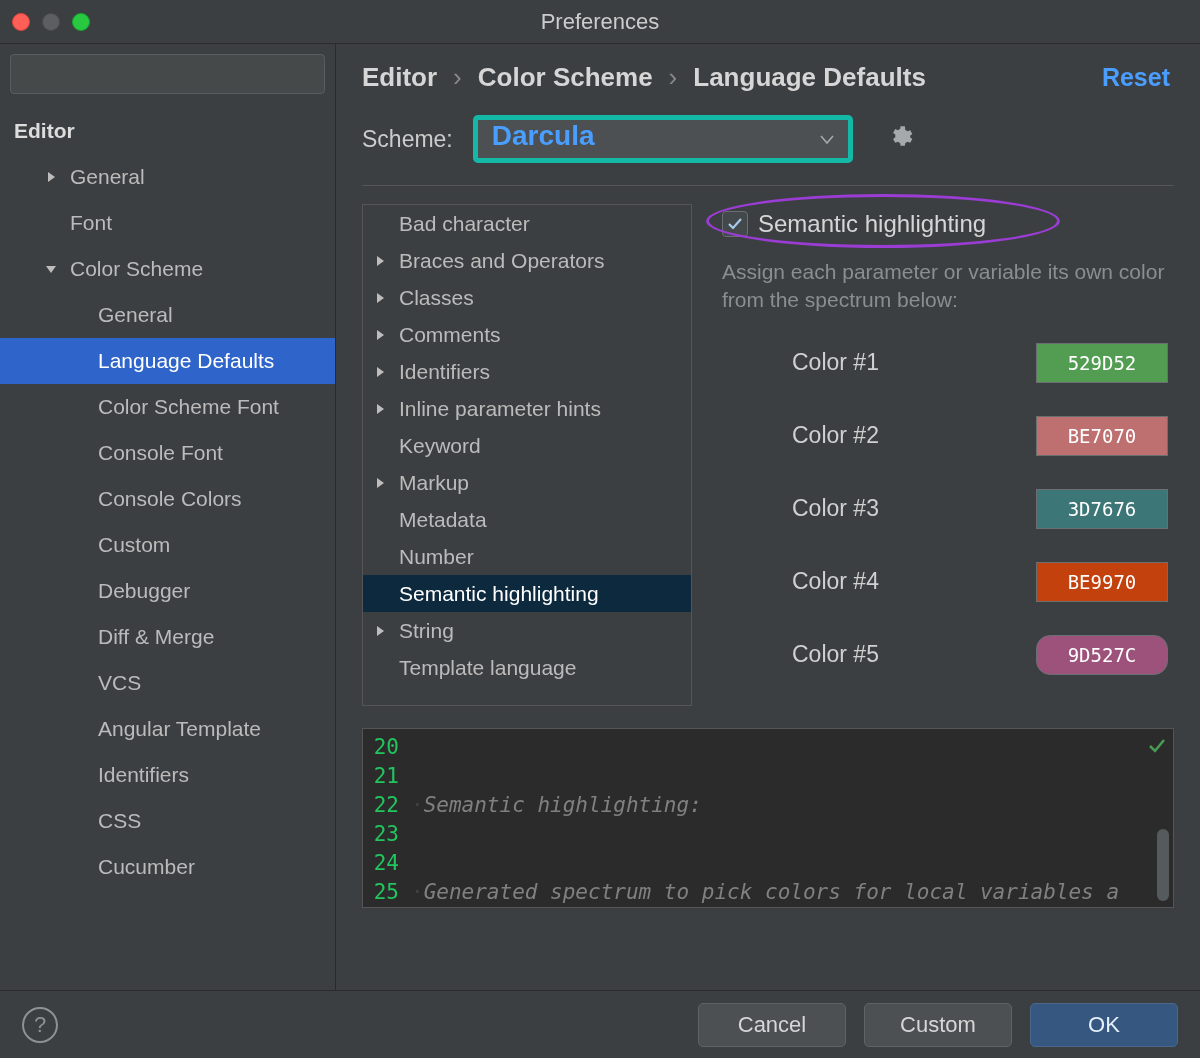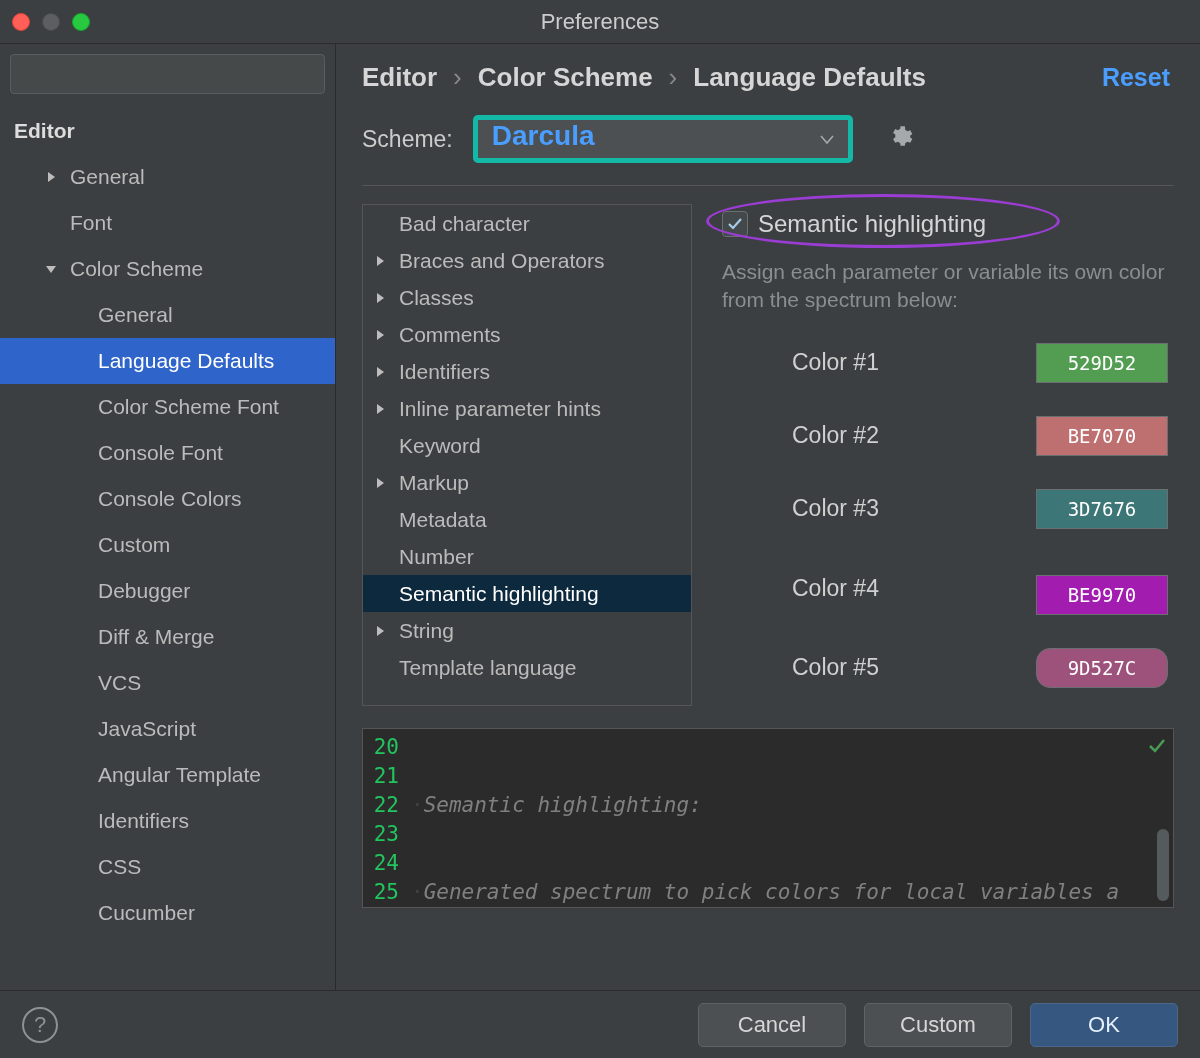--- a/index.html
+++ b/index.html
@@ -246,24 +246,20 @@
           <span class="arrow"></span>
           <span>Debugger</span>
         </div>
         <div class="tree-row level2">
           <span class="arrow"></span>
           <span>Diff &amp; Merge</span>
         </div>
         <div class="tree-row level2">
           <span class="arrow"></span>
           <span>VCS</span>
-        </div>
-        <div class="tree-row level2">
-          <span class="arrow"></span>
-          <span>JavaScript</span>
         </div>
         <div class="tree-row level2">
           <span class="arrow"></span>
           <span>Angular Template</span>
         </div>
         <div class="tree-row level2">
           <span class="arrow"></span>
           <span>Identifiers</span>
         </div>
         <div class="tree-row level2">
@@ -413,21 +409,21 @@
               </span>
             </div>
             <div class="color-row">
               <span class="color-label">Color #3</span>
               <span class="swatch" style="background: rgb(61, 118, 118);">
                 <span>3D7676</span>
               </span>
             </div>
             <div class="color-row">
               <span class="color-label">Color #4</span>
-              <span class="swatch" style="background: #a21caf; margin-top: 13px;">
+              <span class="swatch" style="background: #c2410c;">
                 <span>BE9970</span>
               </span>
             </div>
             <div class="color-row">
               <span class="color-label">Color #5</span>
               <span class="swatch" style="background: rgb(157, 82, 124); border-radius: 14px;">
                 <span>9D527C</span>
               </span>
             </div>
           </div>

